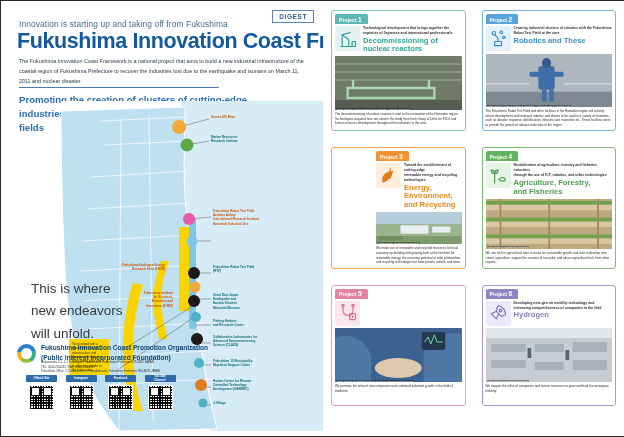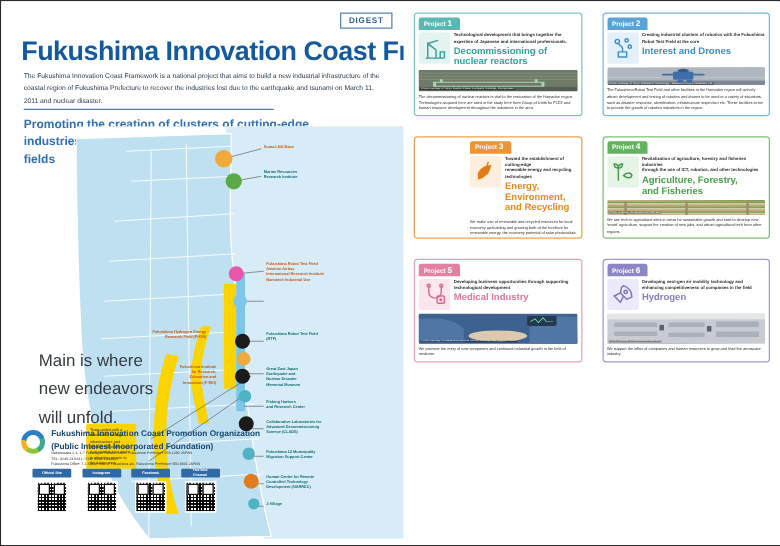--- a/index.html
+++ b/index.html
@@ -168,21 +168,21 @@
     font-weight: bold;
     display: flex; align-items: center; justify-content: center;
     letter-spacing: .1px;
     margin-bottom: 7px;
   }
   #grid {
     display: grid;
     grid-template-columns: 1fr 1fr;
     grid-template-rows: 1fr 1fr 1fr;
     gap: 16px;
-    height: 280px;
+    height: 396px;
   }
   .card {
     border: 1px solid #cfcfcf;
     border-radius: 3px;
     background: #fff;
     padding: 3px;
     display: flex; flex-direction: column;
     overflow: hidden;
   }
   .card-tab {
@@ -243,20 +243,21 @@
   .photo6{background:linear-gradient(170deg,#d4d7dc,#b7bcc4 40%,#9aa2ad 70%,#e2e5e9);}
 </style>
 </head>
 <body>
 
 <div id="poster">
 
   <div id="left-panel">
 
     <div class="digest-badge">DIGEST</div>
+    <div class="kicker">Innovation is starting up and taking off from Fukushima</div>
     <div class="main-title">Fukushima Innovation Coast Framework</div>
     <div class="lede">The Fukushima Innovation Coast Framework is a national project that aims to build a new industrial infrastructure of the coastal region of Fukushima Prefecture to recover the industries lost due to the earthquake and tsunami on March 11, 2011 and nuclear disaster.</div>
     <div class="rule"></div>
     <div class="subhead">Promoting the creation of clusters of cutting-edge industries by utilizing research centers in various fields</div>
 
     <div id="map-wrap">
       <svg id="map-sea" viewBox="0 0 262 330">
         <rect x="0" y="0" width="262" height="330" fill="#ffffff"></rect>
 
         <path d="M120 0 L262 0 L262 330 L150 330 C140 300 130 260 126 220 C122 170 118 90 120 0 Z" fill="#d8ecf7"></path>
@@ -351,21 +352,21 @@
       <div class="map-label teal" style="left:152px;top:258px">Fukushima 12 Municipality
 Migration Support Center</div>
       <div class="map-label teal" style="left:152px;top:278px">Human Center for Remote
 Controlled Technology
 Development (NARREC)</div>
       <div class="map-label teal" style="left:152px;top:300px">J-Village</div>
 
       <div class="yellow-note" style="left:8px;top:238px">Team united with a remarkably energy infrastructure and disaster reconstruction is in coastal area and it is attracting people to the future area.</div>
     </div>
 
-    <div class="big-quote" style="white-space:pre-line">Main is where
+    <div class="big-quote" style="white-space:pre-line">This is where
 new endeavors
 will unfold.</div>
 
     <div id="org-block">
       <div class="org-ring"></div>
       <div class="org-name" style="white-space:pre-line">Fukushima Innovation Coast Promotion Organization
 (Public Interest Incorporated Foundation)</div>
       <div class="org-addr" style="white-space:pre-line">Nakanosaka 2-1, 1-7 Futabagun Futaba-machi, Fukushima Prefecture 979-1392 JAPAN
 TEL: 0240-23-6431 / FAX: 0240-23-6432
 Fukushima Office: 7-1 Sakae-machi, Fukushima-shi, Fukushima Prefecture 960-8031 JAPAN</div>
@@ -439,21 +440,21 @@
           <div class="card-icon">
             <svg width="20" height="20" viewBox="0 0 24 24" fill="none" stroke="currentColor" stroke-width="1.4">
               <circle cx="7" cy="5" r="2"></circle>
                 <circle cx="16" cy="4" r="1.6"></circle>
               <path d="M8 7l4 4M12 11v4M8 20h8v-5H8z"></path>
                 <circle cx="19" cy="10" r="1.6"></circle>
             </svg>
           </div>
           <div class="card-txt">
             <div class="card-desc">Creating industrial clusters of robotics with the Fukushima Robot Test Field at the core</div>
-            <div class="card-field">Interest and Drones</div>
+            <div class="card-field">Robotics and These</div>
           </div>
         </div>
         <div class="card-photo photo2">
           <svg width="100%" height="100%" viewBox="0 0 140 54" preserveAspectRatio="none">
             <rect width="140" height="54" fill="#aeb6bf"></rect>
             <rect x="0" y="38" width="140" height="16" fill="#7d8893"></rect>
             <g fill="#3f6fa8">
               <rect x="58" y="12" width="18" height="24" rx="3"></rect>
               <rect x="48" y="18" width="12" height="5" rx="2"></rect>
               <rect x="74" y="18" width="12" height="5" rx="2"></rect>
@@ -558,24 +559,20 @@
         <div class="card-top">
           <div class="card-icon">
             <svg width="20" height="20" viewBox="0 0 24 24" fill="none" stroke="currentColor" stroke-width="1.4">
               <path d="M6 3v6a6 6 0 0012 0V3"></path>
                 <circle cx="6" cy="3" r="1.4"></circle>
                 <circle cx="18" cy="3" r="1.4"></circle>
               <rect x="14" y="13" width="7" height="7" rx="1"></rect>
                 <path d="M17.5 15v3M16 16.5h3"></path>
             </svg>
           </div>
-          <div class="card-txt">
-            <div class="card-desc">Developing business opportunities through supporting technological development</div>
-            <div class="card-field">Medical Industry</div>
-          </div>
         </div>
         <div class="card-photo photo5">
           <svg width="100%" height="100%" viewBox="0 0 140 54" preserveAspectRatio="none">
             <rect width="140" height="54" fill="#3e6290"></rect>
             <g fill="#4f77a5">
                 <path d="M0 10c18-6 34 2 40 18v26H0z"></path>
                 <path d="M140 6c-20-4-36 4-42 20v28h42z"></path>
               </g>
             <ellipse cx="70" cy="40" rx="26" ry="10" fill="#dcc9ae"></ellipse>
             <rect x="96" y="4" width="26" height="18" rx="2" fill="#24384f"></rect>

